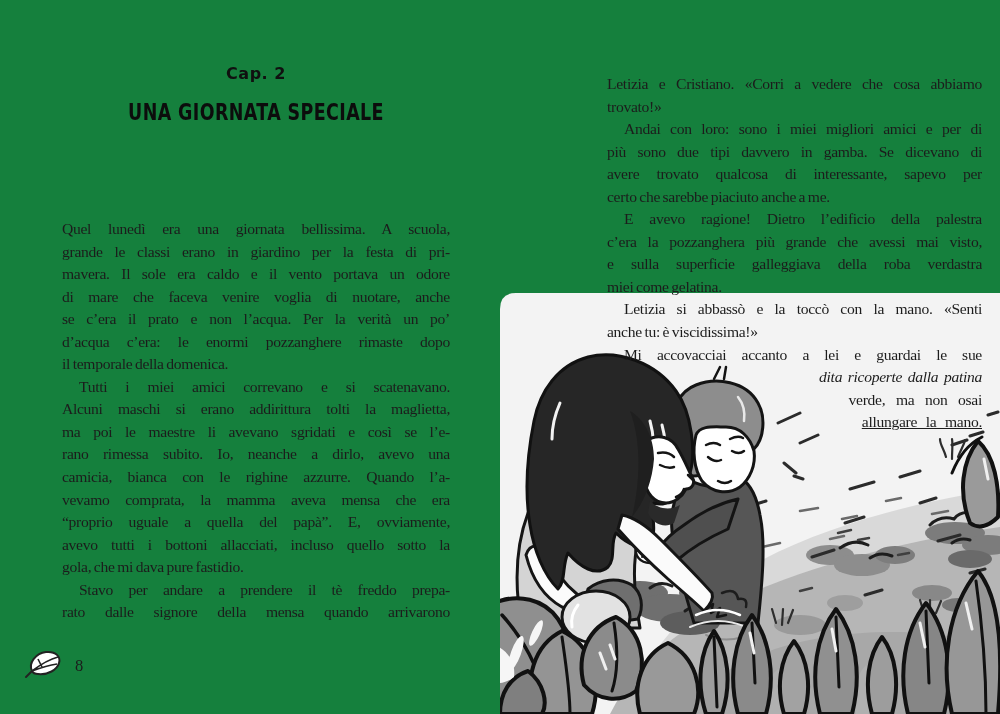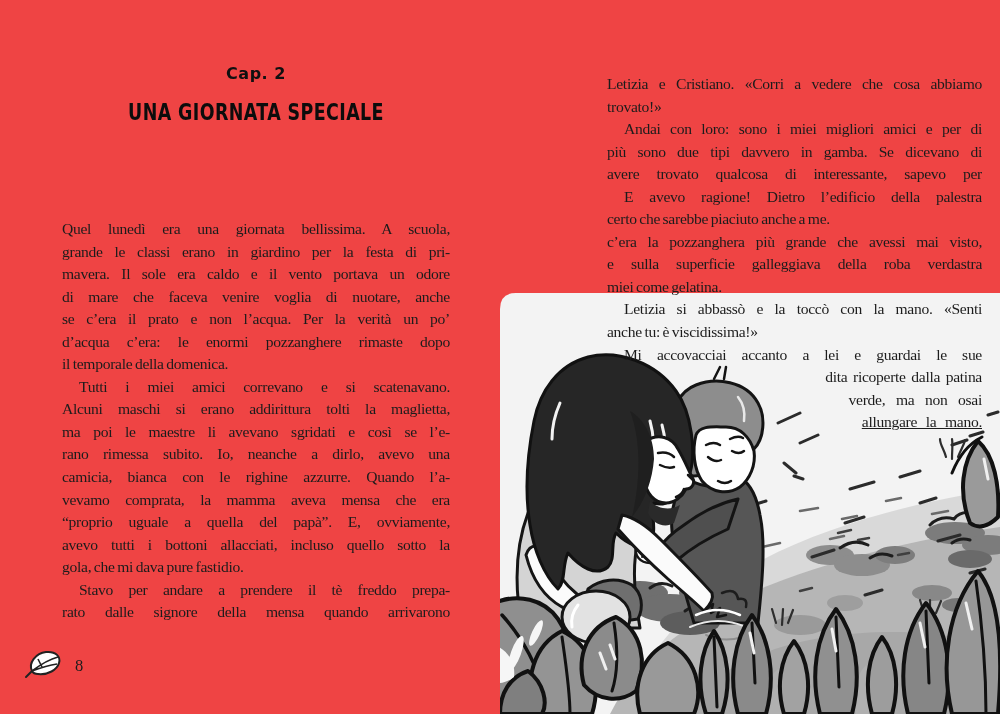--- a/index.html
+++ b/index.html
@@ -1,32 +1,32 @@
 <!DOCTYPE html>
 <html><head>
 <meta charset="utf-8">
 <style>
   html,body{margin:0;padding:0;background:#ffffff;}
-  .page{position:relative;width:1000px;height:714px;background:#ef4444;overflow:hidden;
+  .page{position:relative;width:1000px;height:714px;background:#15803d;overflow:hidden;
         font-family:"Liberation Serif",serif;color:#1e1e1e;}
   
   .chapter-head{position:absolute;left:62px;top:64px;width:388px;text-align:center;z-index:2;}
   .cap{font-family:"DejaVu Sans",sans-serif;font-weight:bold;font-size:16px;color:#101010;letter-spacing:.5px;}
   .title{margin:16px 0 0;font-family:"DejaVu Sans",sans-serif;font-weight:800;font-size:23px;color:#0c0c0c;
          letter-spacing:.5px;transform:scaleX(.76);transform-origin:50% 50%;white-space:nowrap;}
   
   .col{position:absolute;font-size:15.6px;letter-spacing:-.3px;word-spacing:-1px;color:#1c1c1c;z-index:2;}
   .col.left{left:62px;top:218px;width:388px;}
   .col.right{left:563px;top:73px;width:375px;margin-left:44px;}
   .ln{height:22.55px;line-height:22.55px;overflow:hidden;}
   .j{text-align:justify;}
   .j::after{content:"";display:inline-block;width:100%;}
   .in{text-indent:17px;}
   .r{text-align:right;}
-  .ws1{word-spacing:2px;}
+  .ws1{word-spacing:2px;font-style:italic;}
   .ws2{word-spacing:7px;text-align:right;}
   .ws3{word-spacing:5px;text-decoration:underline;}
   
   .illus{position:absolute;left:500px;top:293px;width:500px;height:421px;z-index:1;}
   .illus svg{display:block;width:100%;height:100%;}
   
   .footer{position:absolute;left:24px;top:649px;display:flex;align-items:center;gap:11px;z-index:2;}
   .pagenum{font-size:16.5px;color:#1c1c1c;}
 </style>
 </head>
@@ -59,22 +59,22 @@
     <div class="ln j in">Stavo per andare a prendere il tè freddo prepa-</div>
     <div class="ln j">rato dalle signore della mensa quando arrivarono</div>
   </div>
 
   <div class="col right">
     <div class="ln j">Letizia e Cristiano. «Corri a vedere che cosa abbiamo</div>
     <div class="ln">trovato!»</div>
     <div class="ln j in">Andai con loro: sono i miei migliori amici e per di</div>
     <div class="ln j">più sono due tipi davvero in gamba. Se dicevano di</div>
     <div class="ln j">avere trovato qualcosa di interessante, sapevo per</div>
+    <div class="ln">certo che sarebbe piaciuto anche a me.</div>
     <div class="ln j in">E avevo ragione! Dietro l’edificio della palestra</div>
-    <div class="ln">certo che sarebbe piaciuto anche a me.</div>
     <div class="ln j">c’era la pozzanghera più grande che avessi mai visto,</div>
     <div class="ln j">e sulla superficie galleggiava della roba verdastra</div>
     <div class="ln">miei come gelatina.</div>
     <div class="ln j in">Letizia si abbassò e la toccò con la mano. «Senti</div>
     <div class="ln">anche tu: è viscidissima!»</div>
     <div class="ln j in">Mi accovacciai accanto a lei e guardai le sue</div>
     <div class="ln r ws1">dita ricoperte dalla patina</div>
     <div class="ln r ws2">verde, ma non osai</div>
     <div class="ln r ws3">allungare la mano.</div>
   </div>

